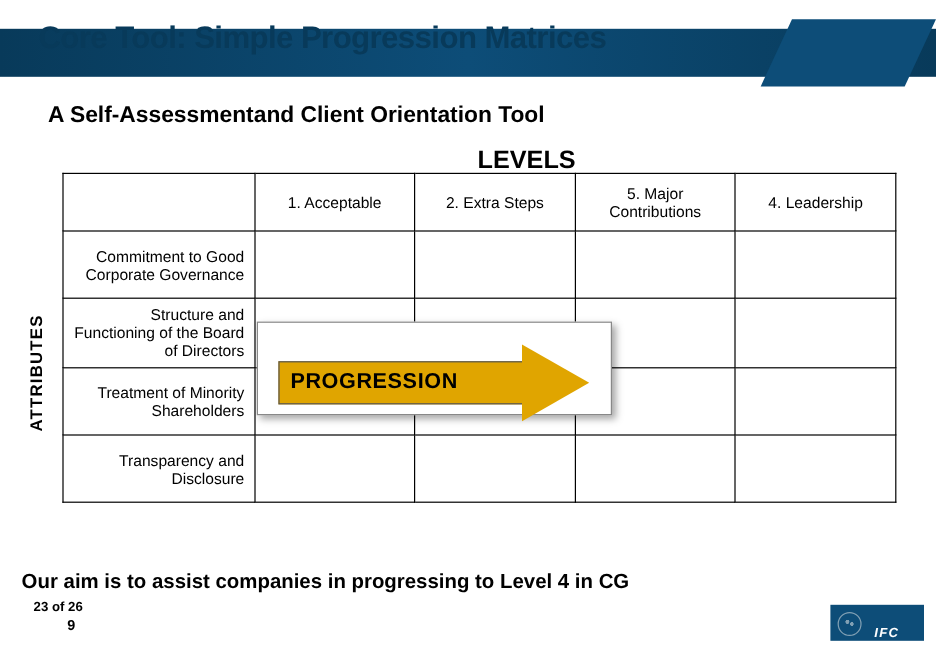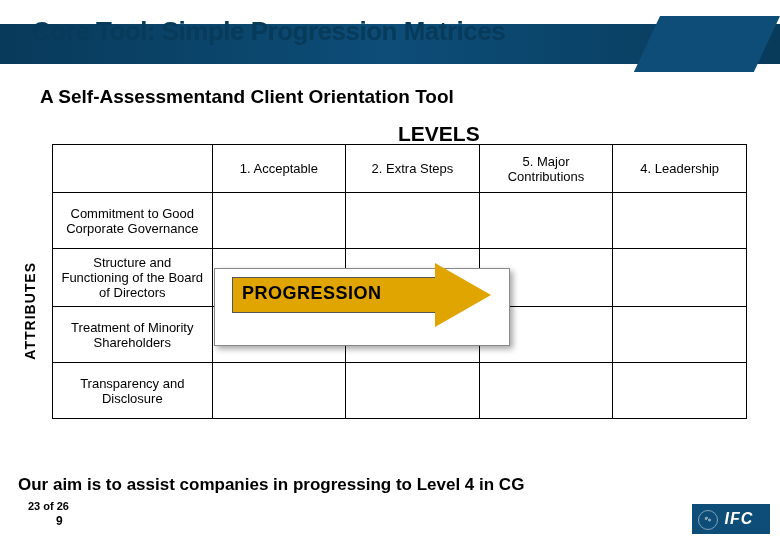--- a/index.html
+++ b/index.html
@@ -71,21 +71,21 @@
     position: absolute;
     top: 144px;
     left: 52px;
     border-collapse: collapse;
     width: 695px;
   }
   .matrix td, .matrix th {
     border: 1.5px solid #000;
     padding: 6px 8px;
     font-size: 13px;
-    text-align: center;
+    text-align: right;
     vertical-align: middle;
     background: #fff;
   }
   .matrix th {
     font-weight: 400;
     text-align: center;
     height: 48px;
   }
   .matrix .attr-col { width: 160px; }
   .matrix .lvl-col { width: 134px; }
@@ -115,23 +115,23 @@
   }
   .ifc-logo {
     position: absolute;
     bottom: 6px;
     right: 10px;
     width: 78px;
     height: 30px;
     background: #0d4d78;
     color: #fff;
     display: flex;
-    align-items: center;
+    align-items: flex-end;
     justify-content: center;
-    font-size: 16px;
+    font-size: 11px;
     font-weight: 700;
     font-style: italic;
     letter-spacing: 1px;
   }
   .ifc-logo::before{
     content:"";
     position:absolute;
     left:6px;
     top:6px;
     width:18px;
@@ -145,21 +145,21 @@
   .arrow-box {
     position: absolute;
     top: 268px;
     left: 214px;
     width: 296px;
     height: 78px;
     background: #fff;
     box-shadow: 3px 3px 6px rgba(0,0,0,0.35);
     border: 1px solid #888;
     display: flex;
-    align-items: flex-start;
+    align-items: flex-end;
     justify-content: center;
   }
   .arrow-shape {
     position: relative;
     width: 260px;
     height: 52px;
   }
   .arrow-body {
     position: absolute;
     left: 0;

